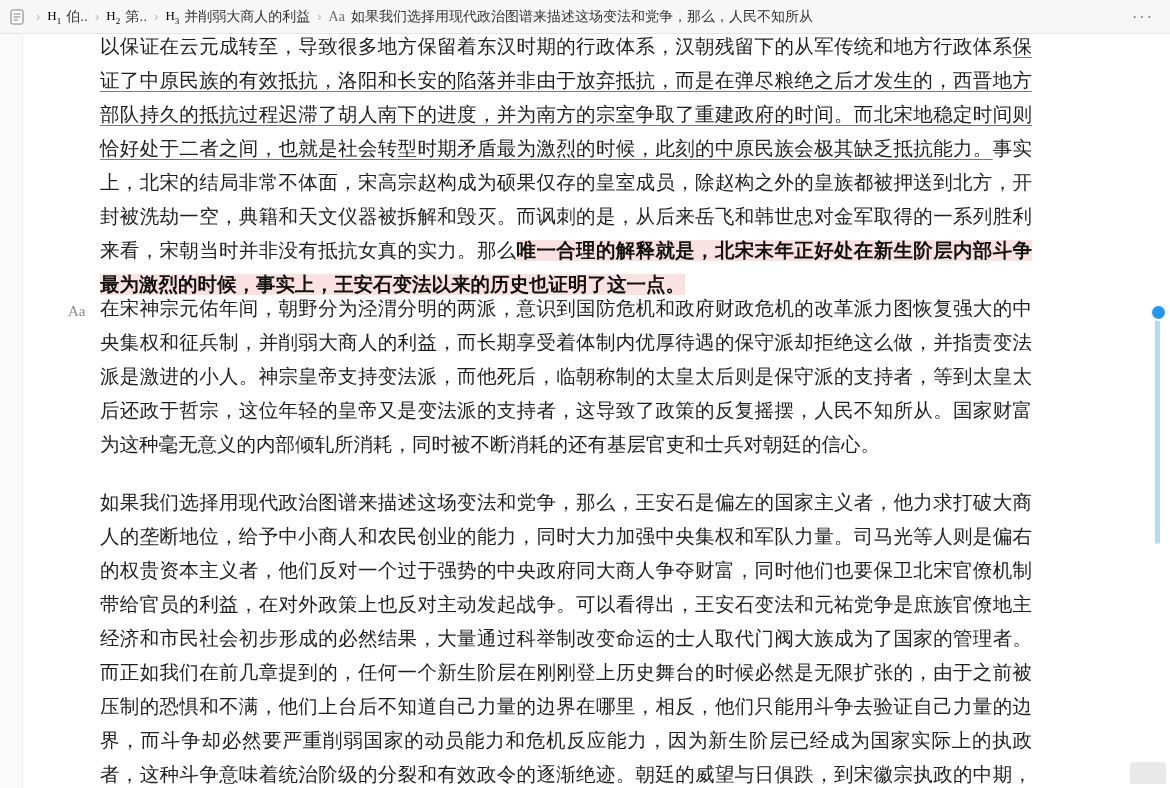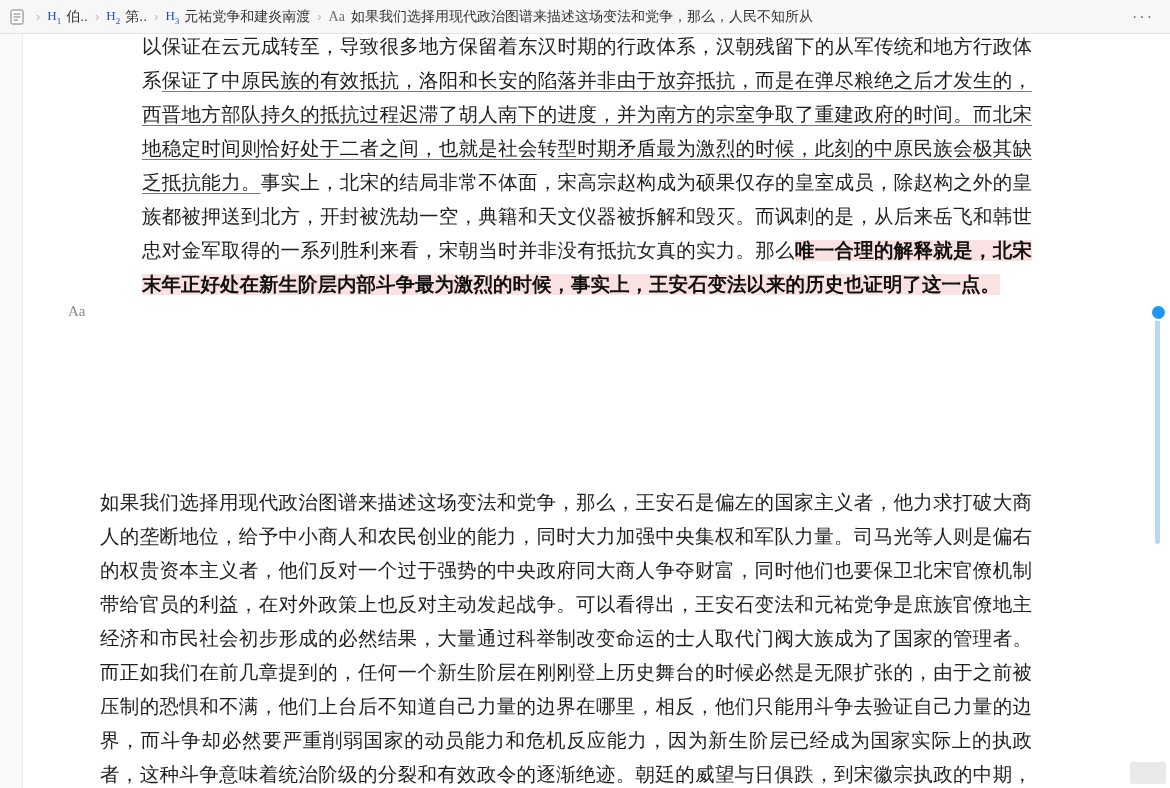--- a/index.html
+++ b/index.html
@@ -35,21 +35,21 @@
     display: flex;
     align-items: center;
     height: 26px;
     padding: 0 3px;
     font-size: 14px;
     color: #3b3b3b;
     flex: 0 0 auto;
   }
   .crumb .ctag {
     font-size: 13px;
-    color: #1d4ed8;
+    color: #000000;
     margin-right: 5px;
     font-family: "Liberation Serif", serif;
   }
   .crumb .ctag sub { font-size: 9px; }
   .crumb .ctext {
     font-size: 14px;
     color: #333333;
     max-width: 520px;
     overflow: hidden;
     text-overflow: ellipsis;
@@ -132,21 +132,20 @@
   }
 
   
   .para-clip {
     position: absolute;
     top: -4px;
     left: 0;
     right: 0;
     height: 268px;
     overflow: hidden;
-    margin-left: 42px;
   }
   .para-clip .para { padding-top: 0; }
 
   .u { text-decoration: underline; text-decoration-color: #7b7b7b; text-underline-offset: 4px; }
   .hl {
     background: #fbe2e2;
     font-weight: bold;
     color: #111111;
   }
 
@@ -216,21 +215,21 @@
     <span class="crumb-sep">›</span>
 
     <div class="crumb">
       <span class="ctag">H<sub>2</sub></span>
       <span class="ctext">第..</span>
     </div>
     <span class="crumb-sep">›</span>
 
     <div class="crumb">
       <span class="ctag">H<sub>3</sub></span>
-      <span class="ctext">元祐党争和建炎南渡</span>
+      <span class="ctext">并削弱大商人的利益</span>
     </div>
     <span class="crumb-sep">›</span>
 
     <div class="crumb">
       <span class="aa-tag">Aa</span>
       <span class="ctext">如果我们选择用现代政治图谱来描述这场变法和党争，那么，人民不知所从</span>
     </div>
 
     <div class="topbar-more">···</div>
   </div>
@@ -242,20 +241,21 @@
     <div class="content">
 
       <div class="para-clip">
         <div class="para">
           <span>以保证在云元成转至，导致很多地方保留着东汉时期的行政体系，汉朝残留下的从军传统和地方行政体系</span><span class="u">保证了中原民族的有效抵抗，洛阳和长安的陷落并非由于放弃抵抗，而是在弹尽粮绝之后才发生的，西晋地方部队持久的抵抗过程迟滞了胡人南下的进度，并为南方的宗室争取了重建政府的时间。而北宋地稳定时间则恰好处于二者之间，也就是社会转型时期矛盾最为激烈的时候，此刻的中原民族会极其缺乏抵抗能力。</span><span>事实上，北宋的结局非常不体面，宋高宗赵构成为硕果仅存的皇室成员，除赵构之外的皇族都被押送到北方，开封被洗劫一空，典籍和天文仪器被拆解和毁灭。而讽刺的是，从后来岳飞和韩世忠对金军取得的一系列胜利来看，宋朝当时并非没有抵抗女真的实力。那么</span><span class="hl">唯一合理的解释就是，北宋末年正好处在新生阶层内部斗争最为激烈的时候，事实上，王安石变法以来的历史也证明了这一点。</span>
         </div>
       </div>
 
       <div class="para para2">
         <span class="gutter-aa">Aa</span>
+        <span>在宋神宗元佑年间，朝野分为泾渭分明的两派，意识到国防危机和政府财政危机的改革派力图恢复强大的中央集权和征兵制，并削弱大商人的利益，而长期享受着体制内优厚待遇的保守派却拒绝这么做，并指责变法派是激进的小人。神宗皇帝支持变法派，而他死后，临朝称制的太皇太后则是保守派的支持者，等到太皇太后还政于哲宗，这位年轻的皇帝又是变法派的支持者，这导致了政策的反复摇摆，人民不知所从。国家财富为这种毫无意义的内部倾轧所消耗，同时被不断消耗的还有基层官吏和士兵对朝廷的信心。</span>
       </div>
 
       <div class="para para3">
         <span>如果我们选择用现代政治图谱来描述这场变法和党争，那么，王安石是偏左的国家主义者，他力求打破大商人的垄断地位，给予中小商人和农民创业的能力，同时大力加强中央集权和军队力量。司马光等人则是偏右的权贵资本主义者，他们反对一个过于强势的中央政府同大商人争夺财富，同时他们也要保卫北宋官僚机制带给官员的利益，在对外政策上也反对主动发起战争。可以看得出，王安石变法和元祐党争是庶族官僚地主经济和市民社会初步形成的必然结果，大量通过科举制改变命运的士人取代门阀大族成为了国家的管理者。而正如我们在前几章提到的，任何一个新生阶层在刚刚登上历史舞台的时候必然是无限扩张的，由于之前被压制的恐惧和不满，他们上台后不知道自己力量的边界在哪里，相反，他们只能用斗争去验证自己力量的边界，而斗争却必然要严重削弱国家的动员能力和危机反应能力，因为新生阶层已经成为国家实际上的执政者，这种斗争意味着统治阶级的分裂和有效政令的逐渐绝迹。朝廷的威望与日俱跌，到宋徽宗执政的中期，奢靡、无奈和醉生梦死终于包围了汴梁，大小官僚贪得无厌，吃拿卡要无处不在，士</span>
       </div>
 
     </div>
 
     <div class="scrollbar-track">
       <div class="scrollbar-thumb"></div>

